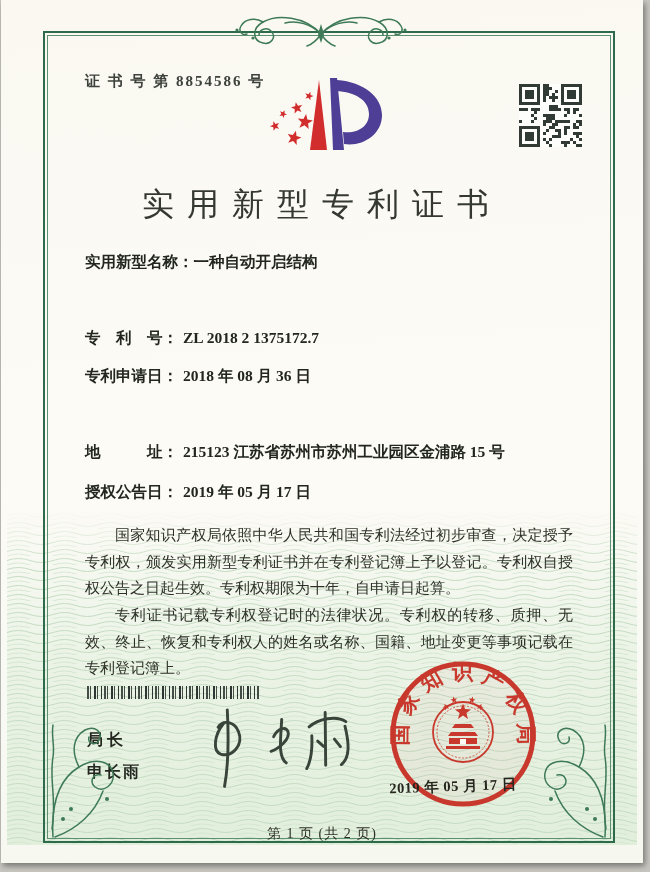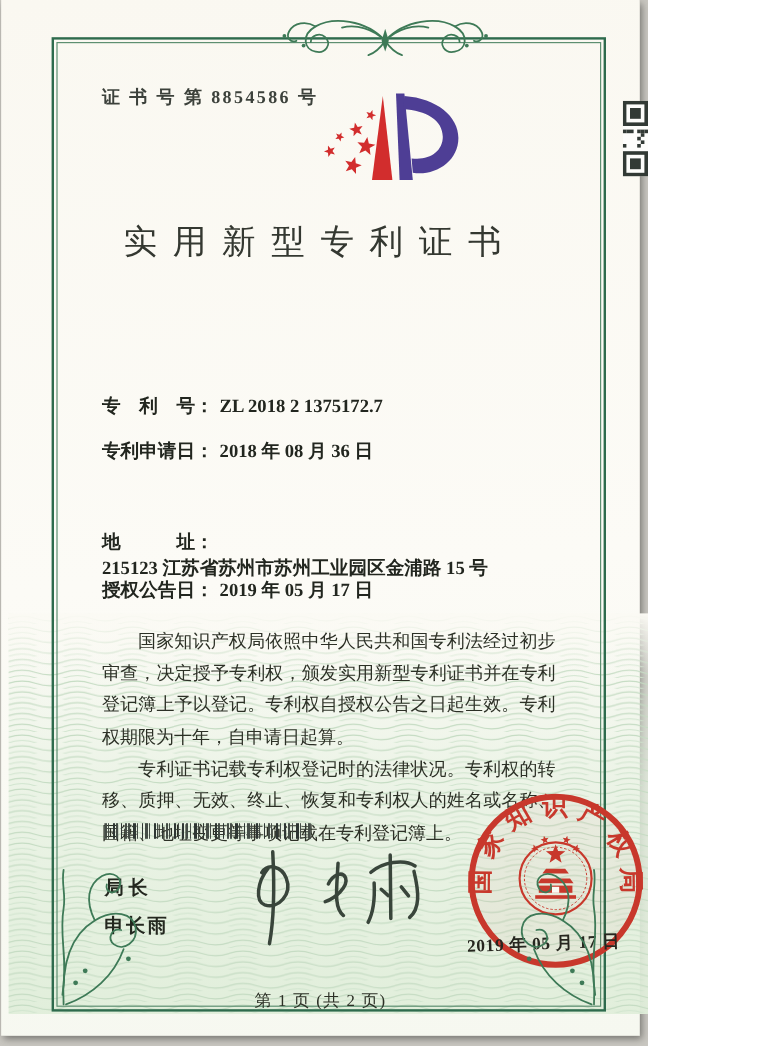--- a/index.html
+++ b/index.html
@@ -1,31 +1,31 @@
 <!DOCTYPE html>
 <html style="--frame-green: #2e6b4d;"><head>
 <meta charset="utf-8">
 <style>
   html,body{margin:0;padding:0;}
   body{font-family:"Liberation Serif","DejaVu Serif",serif;}
-  .canvas{position:relative;width:540px;height:872px;background:#c9c7c1;overflow:hidden;}
+  .canvas{position:relative;width:650px;height:872px;background:#c9c7c1;overflow:hidden;}
   .sheet{position:absolute;left:1px;top:0px;right:7px;bottom:9px;
          background:linear-gradient(176deg,#faf8f1 0%,#fcfbf6 55%,#f6f8f0 100%);
          box-shadow:2px 3px 6px rgba(50,50,45,.55);}
   .guilloche{position:absolute;left:6px;right:6px;bottom:18px;height:334px;z-index:1;}
   .frame{position:absolute;left:42px;top:31px;right:28px;bottom:20px;
          border:2.5px solid var(--frame-green,#2e6b4d);z-index:3;pointer-events:none;}
   .frame-inner{position:absolute;inset:2px;border:1px solid #5d8f71;}
   .content{position:absolute;inset:0;z-index:4;}
   .deco{position:absolute;z-index:5;pointer-events:none;}
   .cert-number{position:absolute;left:84px;top:72px;font-size:15px;letter-spacing:2px;
          color:#3c413b;font-weight:600;}
   .logo{position:absolute;left:262px;top:72px;}
   .qr{position:absolute;left:518px;top:84px;}
-  .title{position:absolute;left:0;right:0;top:183px;text-align:center;font-size:28px;
+  .title{position:absolute;left:0;right:0;top:183px;text-align:center;font-size:32px;
          letter-spacing:13px;color:#343831;font-weight:500;}
   .frow{position:absolute;left:84px;right:60px;font-size:15.5px;font-weight:600;color:#22261f;}
   .flabel{white-space:pre;display:inline-block;min-width:98px;}
   .fvalue{white-space:pre;}
   .grant-number{position:absolute;left:284px;top:0;}
   .bodytext{position:absolute;left:84px;right:70px;top:522px;font-size:15px;line-height:1.78;
          color:#2c3026;text-align:justify;}
   .bodytext p{margin:0;text-indent:2em;}
   .barcode{position:absolute;left:86px;top:686px;width:172px;height:13px;
          background:repeating-linear-gradient(90deg,
@@ -236,20 +236,23 @@
           <rect x="42" y="0" width="21" height="21" fill="#323a35"></rect>
           <rect x="45" y="3" width="15" height="15" fill="#fdfdfb"></rect>
           <rect x="48" y="6" width="9" height="9" fill="#323a35"></rect>
           <rect x="0" y="42" width="21" height="21" fill="#323a35"></rect>
           <rect x="3" y="45" width="15" height="15" fill="#fdfdfb"></rect>
           <rect x="6" y="48" width="9" height="9" fill="#323a35"></rect>
         </svg>
 
       <div class="title">实用新型专利证书</div>
 
+      <div class="frow" style="top:252px">
+        <span class="flabel">实用新型名称：</span><span class="fvalue">一种自动开启结构</span>
+      </div>
       <div class="frow" style="top:328px">
         <span class="flabel">专　利　号：</span><span class="fvalue">ZL 2018 2 1375172.7</span>
       </div>
       <div class="frow" style="top:366px">
         <span class="flabel">专利申请日：</span><span class="fvalue">2018 年 08 月 36 日</span>
       </div>
       <div class="frow" style="top:442px">
         <span class="flabel">地　　　址：</span><span class="fvalue">215123 江苏省苏州市苏州工业园区金浦路 15 号</span>
       </div>
 

